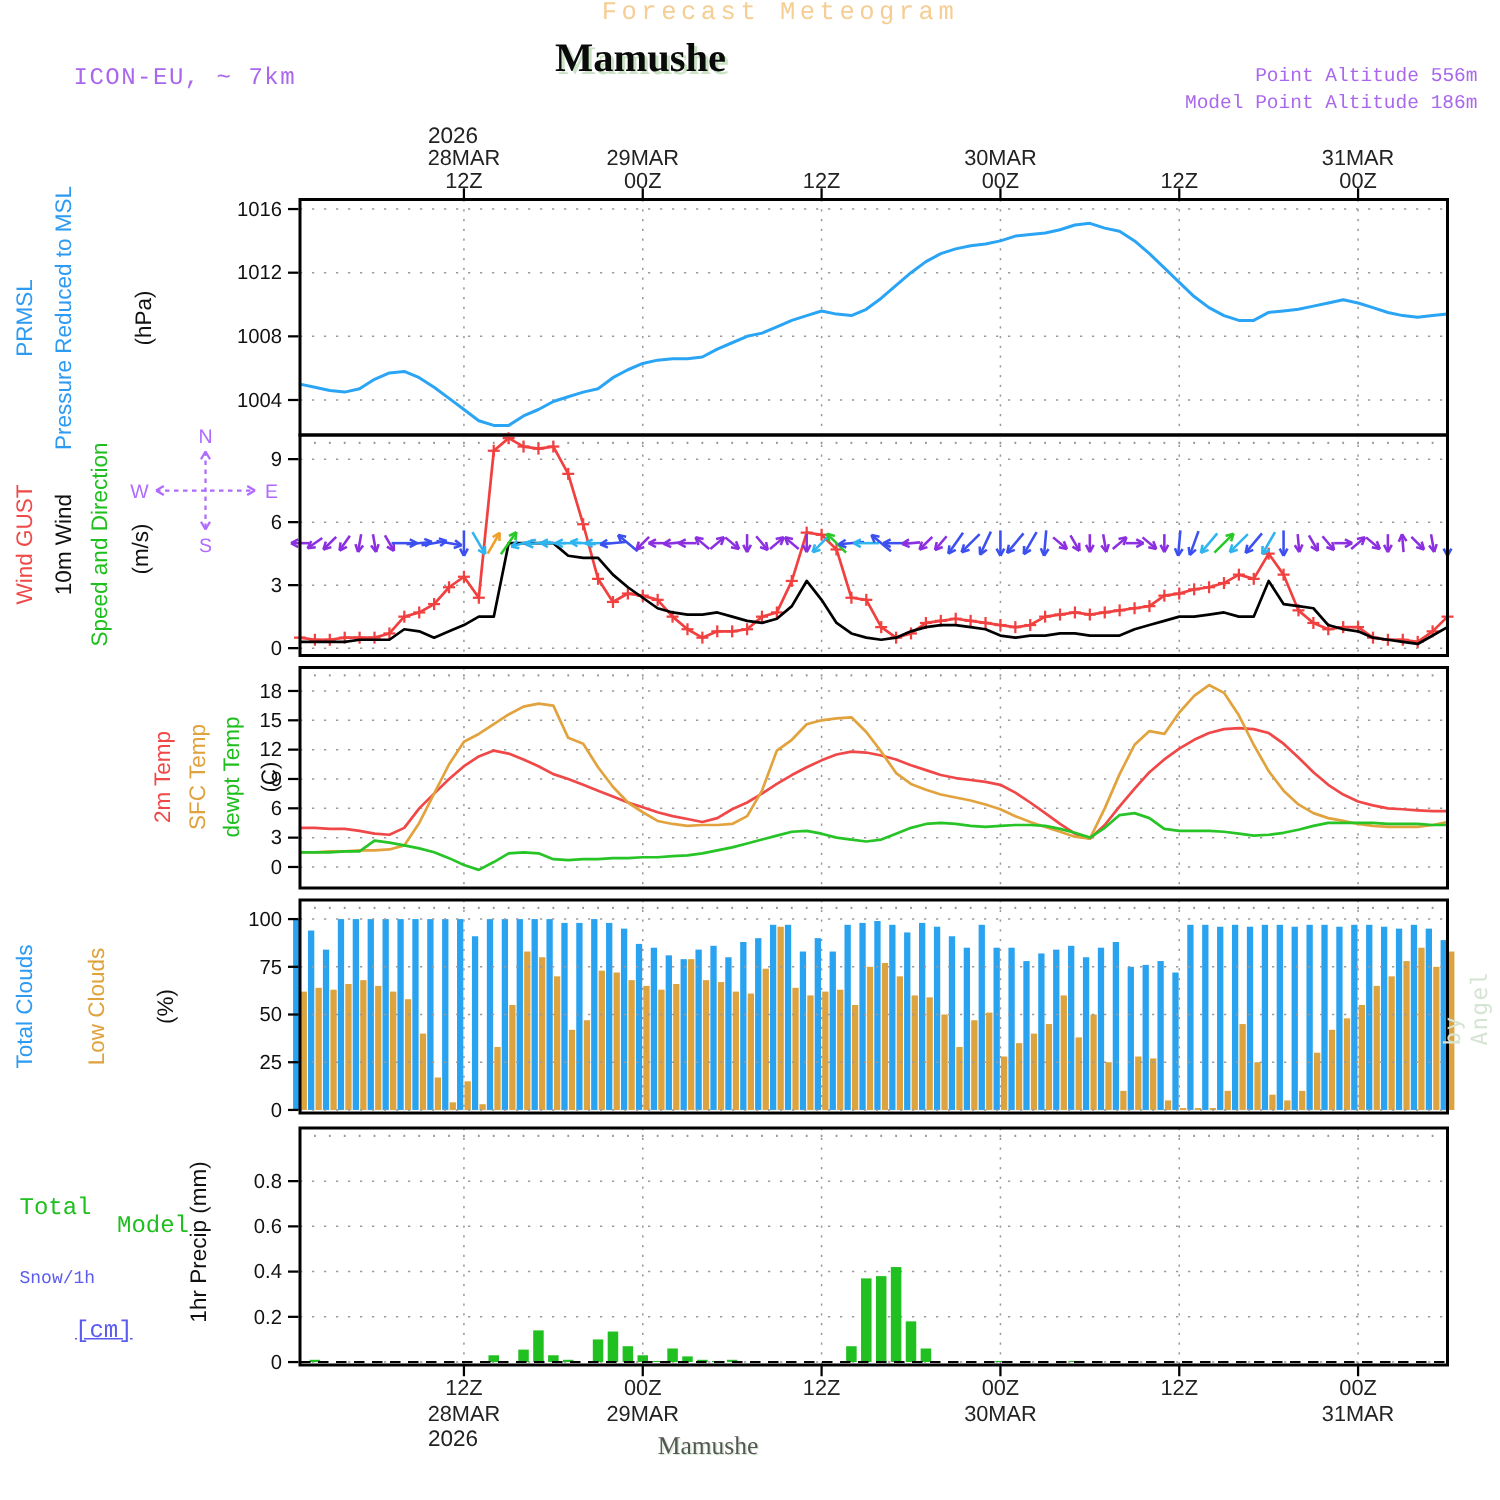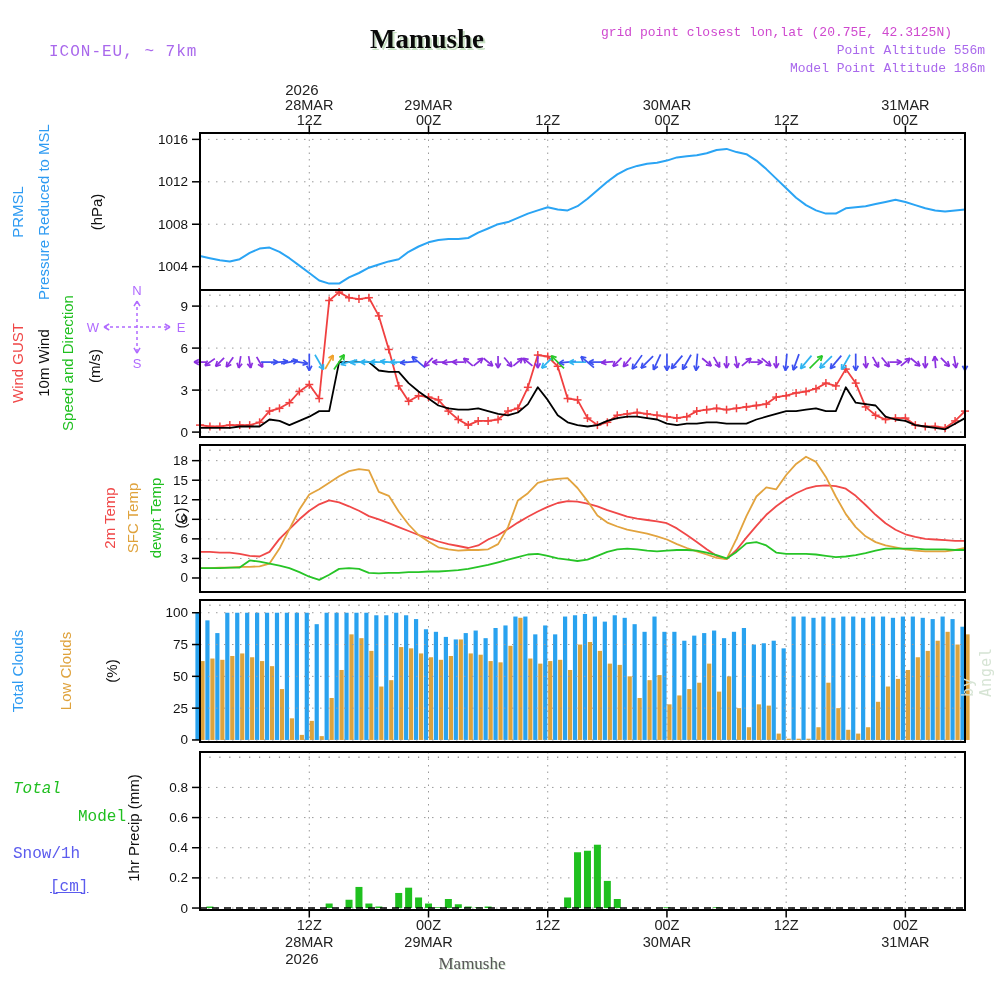--- a/index.html
+++ b/index.html
@@ -20,22 +20,22 @@
   .footer-station{position:absolute;font-family:"Liberation Serif",serif;font-size:17px;color:#555;
          text-shadow:1px 1px 0 #d5ead2;}
   .watermark{position:absolute;transform:translate(-50%,-50%) rotate(-90deg);
          font-family:"DejaVu Sans Mono",monospace;font-size:15px;color:#d6e4d4;letter-spacing:1px;}
 </style>
 </head>
 <body>
 
 <div class="stage">
 
+  <div class="f-title c-wheat mono" style="left:520px;top:9px;transform:translate(-50%,-50%);">Forecast Meteogram</div>
   <div class="title" style="left:427px;top:39px;transform:translate(-50%,-50%);">Mamushe</div>
-  <div class="hdr-r c-magenta mono" style="right:48px;top:25px;">grid point closest lon,lat (20.75E, 42.3125N)</div>
   <div class="hdr-r c-purple mono" style="right:15px;top:43px;">Point Altitude 556m</div>
   <div class="hdr-r c-purple mono" style="right:15px;top:61px;">Model Point Altitude 186m</div>
   <div class="hlab c-purple mono" style="left:18px;top:43px;font-size:16px;letter-spacing:1px;margin-left:31px;">ICON-EU, ~ 7km</div>
 
   <div class="vlab c-blue" style="left:17px;top:212px;">PRMSL</div>
   <div class="vlab c-blue" style="left:43px;top:212px;">Pressure Reduced to MSL</div>
   <div class="vlab c-black" style="left:96px;top:212px;">(hPa)</div>
 
   <div class="vlab c-red" style="left:17px;top:363px;">Wind GUST</div>
   <div class="vlab c-black" style="left:43px;top:363px;">10m Wind</div>
@@ -44,23 +44,23 @@
 
   <div class="vlab c-red" style="left:109px;top:518px;">2m Temp</div>
   <div class="vlab c-orange" style="left:132px;top:518px;">SFC Temp</div>
   <div class="vlab c-green" style="left:155px;top:518px;">dewpt Temp</div>
   <div class="vlab c-black" style="left:180px;top:518px;">(C)</div>
 
   <div class="vlab c-blue" style="left:17px;top:671px;">Total Clouds</div>
   <div class="vlab c-orange" style="left:65px;top:671px;">Low Clouds</div>
   <div class="vlab c-black" style="left:111px;top:671px;">(%)</div>
 
-  <div class="hlab c-green mono" style="left:13px;top:780px;font-size:16px;font-style:italic;">Total</div>
+  <div class="hlab c-green mono" style="left:13px;top:796px;font-size:16px;">Total</div>
   <div class="hlab c-green mono" style="left:78px;top:808px;font-size:16px;">Model</div>
-  <div class="hlab c-snow mono" style="left:13px;top:845px;font-size:16px;">Snow/1h</div>
+  <div class="hlab c-snow mono" style="left:13px;top:845px;font-size:12px;">Snow/1h</div>
   <div class="hlab c-snow mono" style="left:50px;top:878px;font-size:16px;text-decoration:underline;">[cm]</div>
   <div class="vlab c-black" style="left:133px;top:828px;">1hr Precip (mm)</div>
 
   <svg id="chart" width="1000" height="1000" style="position:absolute;left:0;top:0;">
       <line x1="200" y1="266.6621621621618" x2="965" y2="266.6621621621618" stroke="#9a9a9a" stroke-width="1" stroke-dasharray="1.5 6.5"></line>
       <line x1="200" y1="224.22972972972954" x2="965" y2="224.22972972972954" stroke="#9a9a9a" stroke-width="1" stroke-dasharray="1.5 6.5"></line>
       <line x1="200" y1="181.79729729729732" x2="965" y2="181.79729729729732" stroke="#9a9a9a" stroke-width="1" stroke-dasharray="1.5 6.5"></line>
       <line x1="200" y1="139.36486486486507" x2="965" y2="139.36486486486507" stroke="#9a9a9a" stroke-width="1" stroke-dasharray="1.5 6.5"></line>
       <line x1="309.2857142857143" y1="133" x2="309.2857142857143" y2="290" stroke="#9a9a9a" stroke-width="1" stroke-dasharray="1.5 5"></line>
       <line x1="428.5064935064935" y1="133" x2="428.5064935064935" y2="290" stroke="#9a9a9a" stroke-width="1" stroke-dasharray="1.5 5"></line>

